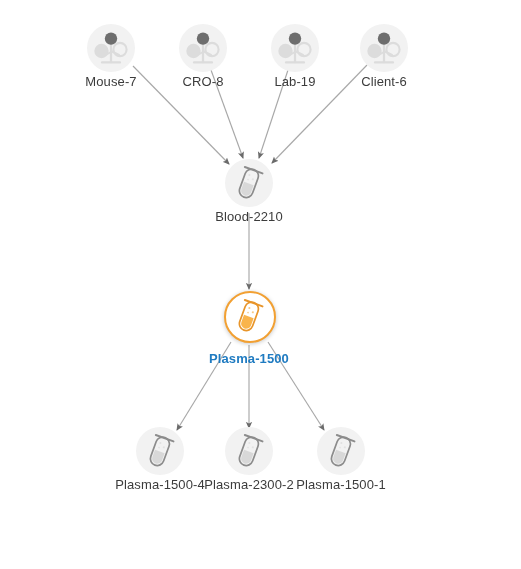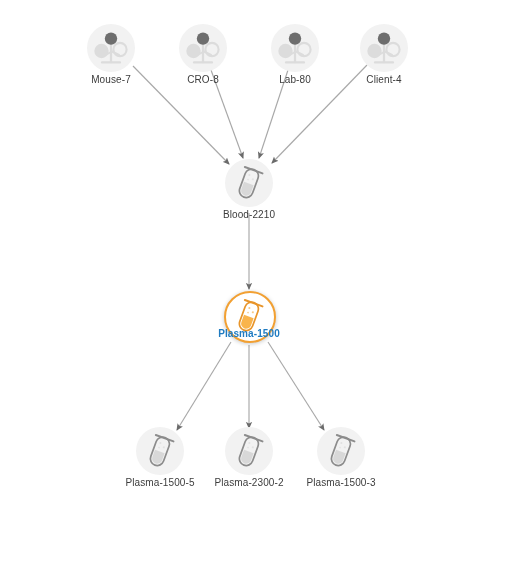--- a/index.html
+++ b/index.html
@@ -56,27 +56,27 @@
     top: -24px;
     width: 48px;
     height: 48px;
   }
   .node-label {
     position: absolute;
     left: -90px;
     top: 26px;
     width: 180px;
     text-align: center;
-    font-size: 10px;
+    font-size: 13px;
     color: #3c3c3c;
     white-space: nowrap;
     letter-spacing: 0.1px;
   }
   .node.selected .node-label {
-    top: 12px;
+    top: 35px;
     color: #1f7bc1;
     font-weight: bold;
   }
 </style>
 </head>
 <body>
 
 <div id="graph-canvas">
 
   <svg class="edge-layer" viewBox="0 0 521 569" width="521" height="569">
@@ -128,34 +128,34 @@
         <div class="node-halo"></div>
         <div class="node-glyph"><svg viewBox="0 0 48 48" width="48" height="48">
     <circle cx="14.5" cy="27" r="7.2" fill="#dcdcdc"></circle>
     <circle cx="33" cy="25.5" r="6.6" fill="none" stroke="#dcdcdc" stroke-width="2.1"></circle>
     <line x1="24" y1="16" x2="24" y2="38" stroke="#dcdcdc" stroke-width="2.3" stroke-linecap="round"></line>
     <line x1="24" y1="28" x2="15" y2="33" stroke="#dcdcdc" stroke-width="2" stroke-linecap="round"></line>
     <line x1="24" y1="27" x2="32" y2="31" stroke="#dcdcdc" stroke-width="2" stroke-linecap="round"></line>
     <line x1="15" y1="38.4" x2="33" y2="38.4" stroke="#dcdcdc" stroke-width="2.3" stroke-linecap="round"></line>
     <circle cx="24" cy="14.6" r="6.2" fill="#6e6e6e"></circle>
   </svg></div>
-        <div class="node-label">Lab-80</div>
+        <div class="node-label">Lab-19</div>
       </div>
       <div class="node" id="node-client-2" style="left: 384px; top: 48px;">
         <div class="node-halo"></div>
         <div class="node-glyph"><svg viewBox="0 0 48 48" width="48" height="48">
     <circle cx="14.5" cy="27" r="7.2" fill="#dcdcdc"></circle>
     <circle cx="33" cy="25.5" r="6.6" fill="none" stroke="#dcdcdc" stroke-width="2.1"></circle>
     <line x1="24" y1="16" x2="24" y2="38" stroke="#dcdcdc" stroke-width="2.3" stroke-linecap="round"></line>
     <line x1="24" y1="28" x2="15" y2="33" stroke="#dcdcdc" stroke-width="2" stroke-linecap="round"></line>
     <line x1="24" y1="27" x2="32" y2="31" stroke="#dcdcdc" stroke-width="2" stroke-linecap="round"></line>
     <line x1="15" y1="38.4" x2="33" y2="38.4" stroke="#dcdcdc" stroke-width="2.3" stroke-linecap="round"></line>
     <circle cx="24" cy="14.6" r="6.2" fill="#6e6e6e"></circle>
   </svg></div>
-        <div class="node-label">Client-4</div>
+        <div class="node-label">Client-6</div>
       </div>
       <div class="node" id="node-blood-1250" style="left: 249px; top: 183px;">
         <div class="node-halo"></div>
         <div class="node-glyph"><svg viewBox="0 0 48 48" width="48" height="48">
     <g transform="rotate(20 24 24)">
       <rect x="17.2" y="9.6" width="13.6" height="29.4" rx="6.8" fill="none" stroke="#8c8c8c" stroke-width="1.7"></rect>
       <path d="M 18.9 24.5 L 29.1 24.5 L 29.1 32.2 A 5.1 5.1 0 0 1 24 37.3
                A 5.1 5.1 0 0 1 18.9 32.2 Z" fill="#d8d8d8"></path>
       <line x1="14.6" y1="10.4" x2="33.4" y2="10.4" stroke="#8c8c8c" stroke-width="1.9" stroke-linecap="round"></line>
       <circle cx="21.6" cy="16.4" r="1.05" fill="#e2e2e2"></circle>
@@ -186,21 +186,21 @@
     <g transform="rotate(20 24 24)">
       <rect x="17.2" y="9.6" width="13.6" height="29.4" rx="6.8" fill="none" stroke="#8c8c8c" stroke-width="1.7"></rect>
       <path d="M 18.9 24.5 L 29.1 24.5 L 29.1 32.2 A 5.1 5.1 0 0 1 24 37.3
                A 5.1 5.1 0 0 1 18.9 32.2 Z" fill="#d8d8d8"></path>
       <line x1="14.6" y1="10.4" x2="33.4" y2="10.4" stroke="#8c8c8c" stroke-width="1.9" stroke-linecap="round"></line>
       <circle cx="21.6" cy="16.4" r="1.05" fill="#e2e2e2"></circle>
       <circle cx="26.3" cy="19.2" r="1.05" fill="#e2e2e2"></circle>
       <circle cx="21.9" cy="21.1" r="0.85" fill="#e2e2e2"></circle>
     </g>
   </svg></div>
-        <div class="node-label">Plasma-1500-5</div>
+        <div class="node-label">Plasma-1500-4</div>
       </div>
       <div class="node" id="node-plasma-1500-2" style="left: 249px; top: 451px;">
         <div class="node-halo"></div>
         <div class="node-glyph"><svg viewBox="0 0 48 48" width="48" height="48">
     <g transform="rotate(20 24 24)">
       <rect x="17.2" y="9.6" width="13.6" height="29.4" rx="6.8" fill="none" stroke="#8c8c8c" stroke-width="1.7"></rect>
       <path d="M 18.9 24.5 L 29.1 24.5 L 29.1 32.2 A 5.1 5.1 0 0 1 24 37.3
                A 5.1 5.1 0 0 1 18.9 32.2 Z" fill="#d8d8d8"></path>
       <line x1="14.6" y1="10.4" x2="33.4" y2="10.4" stroke="#8c8c8c" stroke-width="1.9" stroke-linecap="round"></line>
       <circle cx="21.6" cy="16.4" r="1.05" fill="#e2e2e2"></circle>
@@ -216,17 +216,17 @@
     <g transform="rotate(20 24 24)">
       <rect x="17.2" y="9.6" width="13.6" height="29.4" rx="6.8" fill="none" stroke="#8c8c8c" stroke-width="1.7"></rect>
       <path d="M 18.9 24.5 L 29.1 24.5 L 29.1 32.2 A 5.1 5.1 0 0 1 24 37.3
                A 5.1 5.1 0 0 1 18.9 32.2 Z" fill="#d8d8d8"></path>
       <line x1="14.6" y1="10.4" x2="33.4" y2="10.4" stroke="#8c8c8c" stroke-width="1.9" stroke-linecap="round"></line>
       <circle cx="21.6" cy="16.4" r="1.05" fill="#e2e2e2"></circle>
       <circle cx="26.3" cy="19.2" r="1.05" fill="#e2e2e2"></circle>
       <circle cx="21.9" cy="21.1" r="0.85" fill="#e2e2e2"></circle>
     </g>
   </svg></div>
-        <div class="node-label">Plasma-1500-3</div>
+        <div class="node-label">Plasma-1500-1</div>
       </div>
     </div>
 
 </div>
 
 </body></html>

